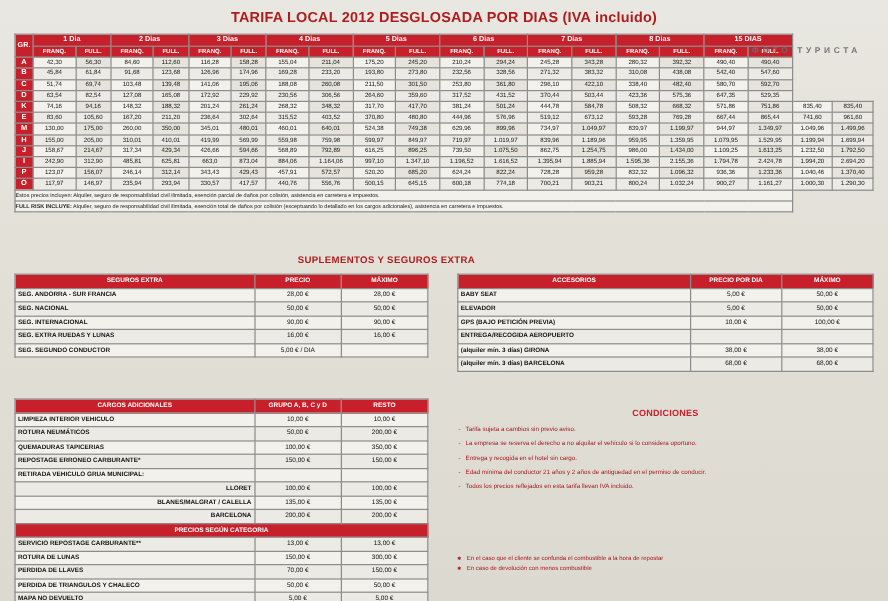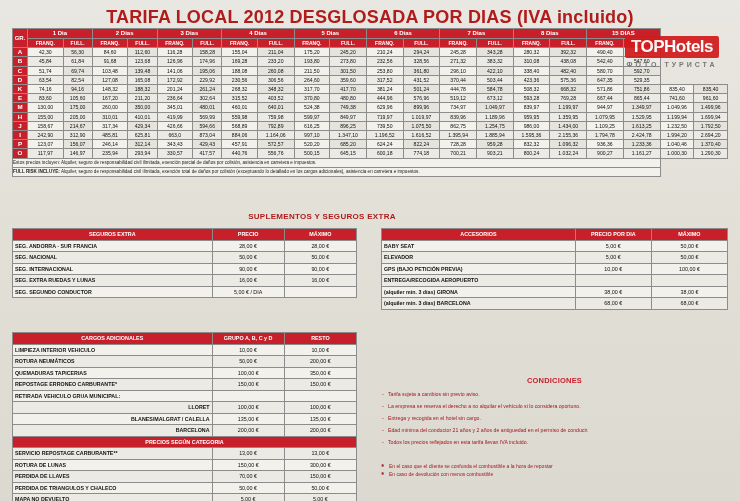--- a/index.html
+++ b/index.html
@@ -10,21 +10,21 @@
     color:#111;
     overflow:hidden;
     position:relative;
   }
   .sheet{
     position:absolute;left:0;top:0;width:740px;height:501px;
     background:linear-gradient(180deg,#e9e7e1 0%,#e3e0d8 40%,#dcd9d0 100%);
   }
   .title{
     position:absolute;left:0;top:7px;width:740px;text-align:center;
-    font-size:18px;font-weight:bold;color:#b01c1c;letter-spacing:.2px;
+    font-size:12px;font-weight:bold;color:#b01c1c;letter-spacing:.2px;
   }
   
   .rate-wrap{position:absolute;left:12px;top:28px;width:716px;}
   table{border-collapse:collapse;}
   .rate{width:716px;font-size:5.2px;}
   .rate th,.rate td{border:1px solid #8c8c8c;padding:0;line-height:8.2px;height:8.2px;text-align:center;white-space:nowrap;}
   .rate thead .grp{background:#c8202a;color:#fff;font-weight:bold;font-size:6px;height:9px;}
   .rate thead .sub{background:#c8202a;color:#fff;font-weight:bold;font-size:5px;height:8px;}
   .rate td.cat{background:#c8202a;color:#fff;font-weight:bold;font-size:6.2px;width:14px;}
   .rate td.num{background:#f3f1ec;font-size:5.1px;}
@@ -41,21 +41,21 @@
   .blk table{width:100%;}
   .blk th,.blk td{border:1px solid #8c8c8c;padding:0 2px;height:10.5px;line-height:10.5px;}
   .blk th{background:#c8202a;color:#fff;font-weight:bold;text-align:center;font-size:5.4px;}
   .blk td{background:#f3f1ec;}
   .blk td.l{text-align:left;font-weight:bold;font-size:5.3px;}
   .blk td.c{text-align:center;}
   .blk td.r{text-align:center;}
   .blk tr:nth-child(even) td{background:#eceae4;}
   .blk td.hdrow{background:#c8202a;color:#fff;font-weight:bold;text-align:center;}
   
-  .cond{position:absolute;left:381px;top:340px;width:347px;margin-top:36px;}
+  .cond{position:absolute;left:381px;top:340px;width:347px;}
   .cond .ctitle{color:#c8202a;font-weight:bold;font-size:7.5px;text-align:center;margin-bottom:6px;letter-spacing:.2px;}
   .cond ul{margin:0;padding:0;list-style:none;}
   .cond li{font-size:5.2px;color:#a3181f;line-height:7px;margin-bottom:5px;padding-left:7px;position:relative;}
   .cond li:before{content:"-";position:absolute;left:1px;top:0;}
   .foot{position:absolute;left:381px;top:462px;width:347px;}
   .foot div{font-size:5px;color:#a3181f;line-height:8px;padding-left:8px;position:relative;}
   .foot div:before{content:"\2731";position:absolute;left:0;top:0;font-size:4px;}
   
   .wm{position:absolute;right:8px;top:36px;width:120px;height:52px;text-align:center;opacity:.92;}
   .wm .logo{font-size:17px;font-weight:bold;color:#fff;background:#d11b1b;display:inline-block;padding:1px 6px;border-radius:2px;letter-spacing:-.5px;}
@@ -562,17 +562,16 @@
         <li>Edad mínima del conductor 21 años y 2 años de antiguedad en el permiso de conducir.</li>
         <li>Todos los precios reflejados en esta tarifa llevan IVA incluido.</li>
       </ul>
   </div>
   <div class="foot" id="cond-foot">
       <div>En el caso que el cliente se confunda el combustible a la hora de repostar</div>
       <div>En caso de devolución con menos combustible</div>
     </div>
 
   <div class="wm">
-    <span class="logo"><span class="h">TOP</span><span>Hotels</span></span>
     <div class="sub">ФОТО ТУРИСТА</div>
   </div>
 
 </div>
 
 </body></html>

